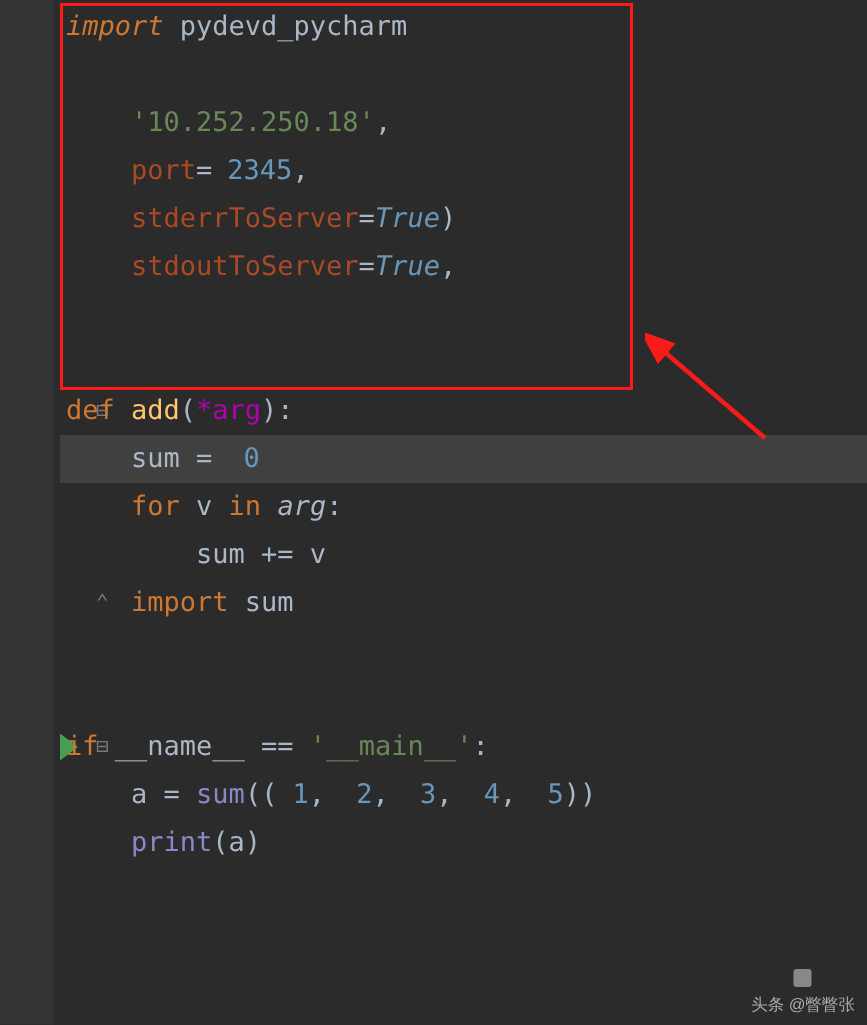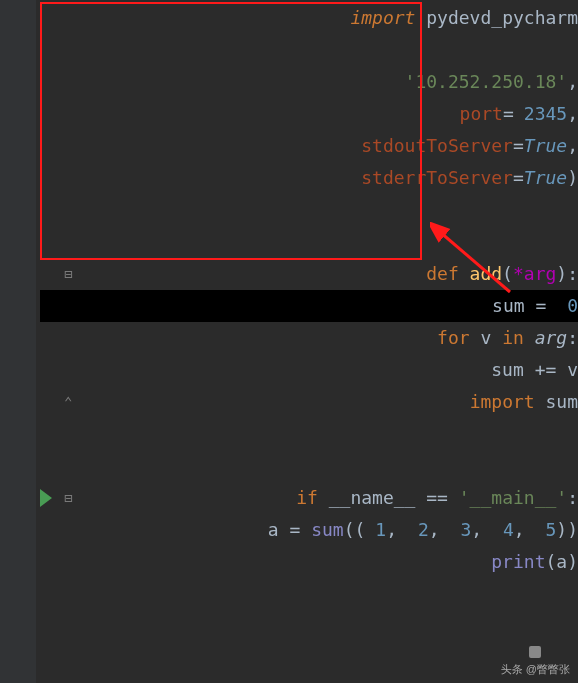--- a/index.html
+++ b/index.html
@@ -28,22 +28,21 @@
   .code-area {
     margin-left: 36px;
     padding-left: 4px;
     position: relative;
   }
   .line {
     height: 32px;
     line-height: 32px;
     white-space: pre;
     position: relative;
-    padding-left: 16px;
-    text-align: right;
+    padding-left: 4px;
   }
   .highlight-box {
     position: absolute;
     border: 2px solid #ff1a1a;
     left: 40px;
     top: 2px;
     width: 382px;
     height: 258px;
     pointer-events: none;
     z-index: 5;
@@ -81,21 +80,21 @@
     left: 24px;
     top: 50%;
     transform: translateY(-50%);
     color: #7a7a7a;
     font-size: 14px;
   }
   .line-wrapper {
     position: relative;
   }
   .bp-line-bg {
-    background: #000000;
+    background: #404040;
   }
   .kw { color: #cc7832; font-style: italic; }
   .kw2 { color: #cc7832; }
   .fn { color: #ffc66d; }
   .str { color: #6a8759; }
   .param { color: #aa4926; }
   .num { color: #6897bb; margin-left: 10px; }
   .bool { color: #6897bb; font-style: italic; }
   .txt { color: #a9b7c6; }
   .var { color: #a9b7c6; }
@@ -152,25 +151,25 @@
 
     <div class="line-wrapper">
         <div class="line">    <span class="str">'10.252.250.18'</span><span class="txt">,</span></div>
       </div>
 
     <div class="line-wrapper">
         <div class="line">    <span class="param">port</span><span class="txt">=</span><span class="num">2345</span><span class="txt">,</span></div>
       </div>
 
     <div class="line-wrapper">
+        <div class="line">    <span class="param">stderrToServer</span><span class="txt">=</span><span class="bool">True</span><span class="txt">)</span></div>
+      </div>
+
+    <div class="line-wrapper">
         <div class="line">    <span class="param">stdoutToServer</span><span class="txt">=</span><span class="bool">True</span><span class="txt">,</span></div>
-      </div>
-
-    <div class="line-wrapper">
-        <div class="line">    <span class="param">stderrToServer</span><span class="txt">=</span><span class="bool">True</span><span class="txt">)</span></div>
       </div>
 
     <div class="line-wrapper">
         <div class="line"> </div>
       </div>
     <div class="line-wrapper">
         <div class="line"> </div>
       </div>
 
     <div class="line-wrapper">

